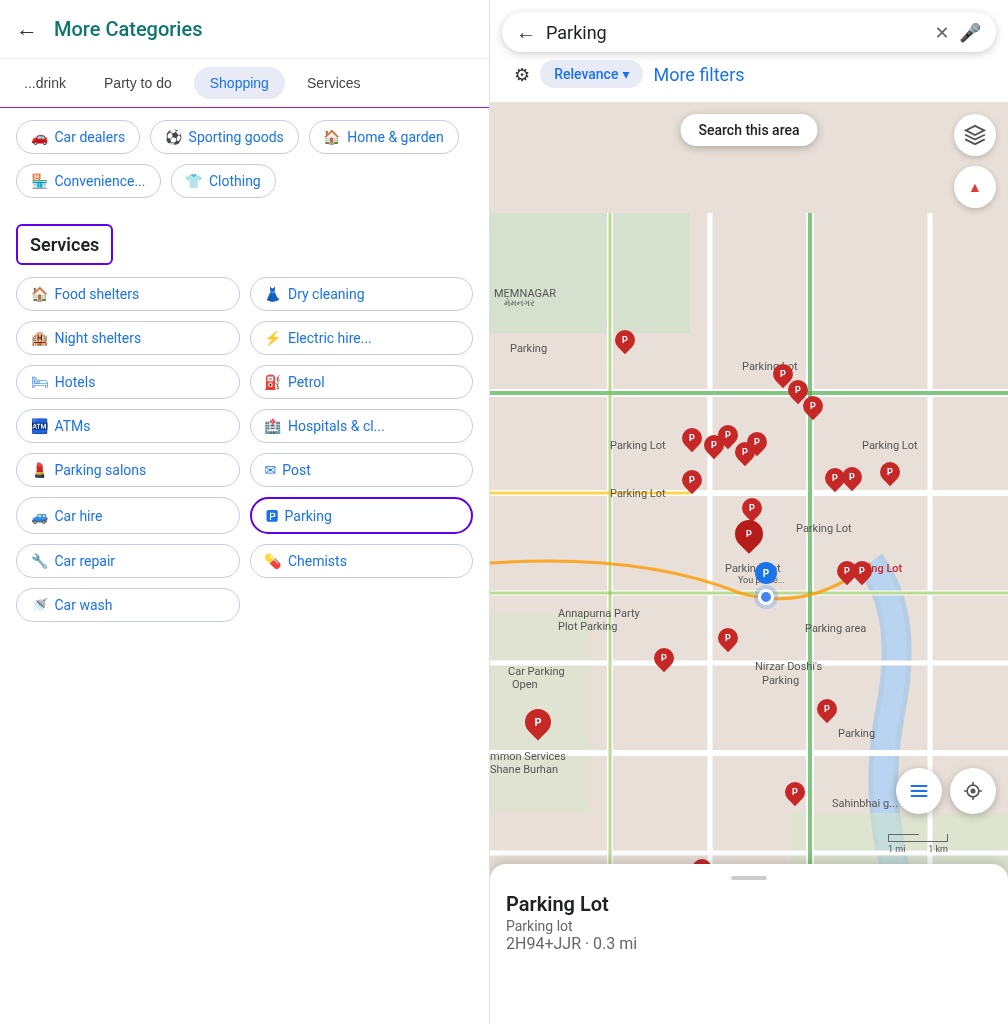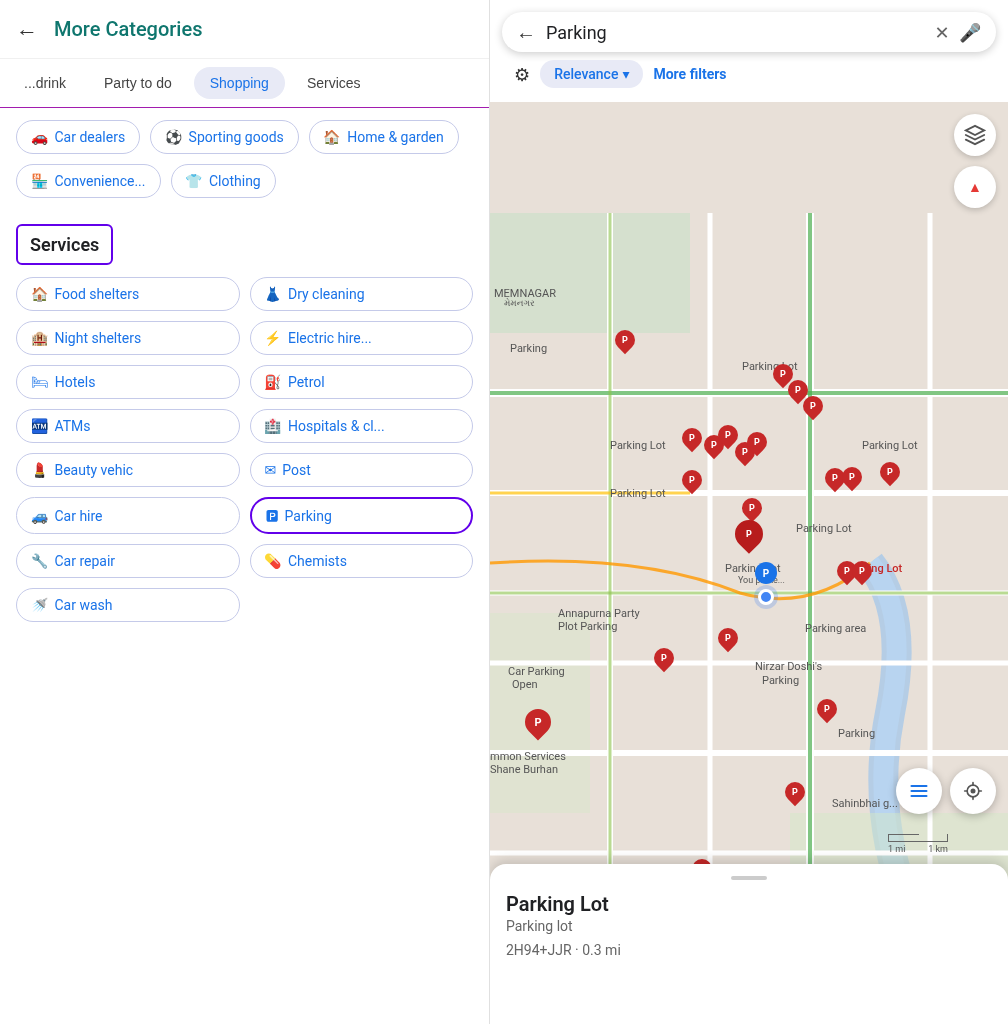--- a/index.html
+++ b/index.html
@@ -195,24 +195,24 @@
       background: #e8eaf6;
       border-radius: 20px;
       padding: 6px 14px;
       font-size: 14px;
       color: #1a73e8;
       cursor: pointer;
       font-weight: 500;
     }
 
     .more-filters-btn {
-      font-size: 14px;
+      font-size: 18px;
       color: #1a73e8;
       cursor: pointer;
-      font-weight: 700;
+      font-weight: 400;
     }
 
     
     .map-area {
       flex: 1;
       position: relative;
       overflow: hidden;
     }
 
     
@@ -402,23 +402,23 @@
       color: #202124;
     }
 
     .card-subtitle {
       font-size: 14px;
       color: #666;
       margin-top: 2px;
     }
 
     .card-address {
-      font-size: 14px;
+      font-size: 16px;
       color: #666;
-      margin-top: 8px;
+      margin-top: 0;
     }
 
     .map-label-text {
       position: absolute;
       font-size: 11px;
       color: #555;
       z-index: 3;
       white-space: nowrap;
     }
   </style>
@@ -492,21 +492,21 @@
       <div class="chip">
         <span class="chip-icon">🏧</span>
         <span>ATMs</span>
       </div>
       <div class="chip">
         <span class="chip-icon">🏥</span>
         <span>Hospitals &amp; cl...</span>
       </div>
       <div class="chip">
         <span class="chip-icon">💄</span>
-        <span>Beauty vehic</span>
+        <span>Parking salons</span>
       </div>
       <div class="chip">
         <span class="chip-icon">✉</span>
         <span>Post</span>
       </div>
       <div class="chip">
         <span class="chip-icon">🚙</span>
         <span>Car hire</span>
       </div>
       <div class="chip highlighted">
@@ -685,20 +685,21 @@
 
     
     <div class="you-parked-pin" style="left: 265px; top: 460px;">
         <span>P</span>
       </div>
 
     
     <div class="blue-dot" style="left: 268px; top: 487px;"></div>
 
     
+    <div class="search-this-area-btn">Search this area</div>
 
     
     <div class="layers-btn">
       <svg width="22" height="22" viewBox="0 0 24 24">
         <path d="M12 2L2 7l10 5 10-5-10-5zM2 17l10 5 10-5M2 12l10 5 10-5" stroke="#555" stroke-width="2" fill="none" stroke-linecap="round"></path>
       </svg>
     </div>
 
     
     <div class="compass-btn">

